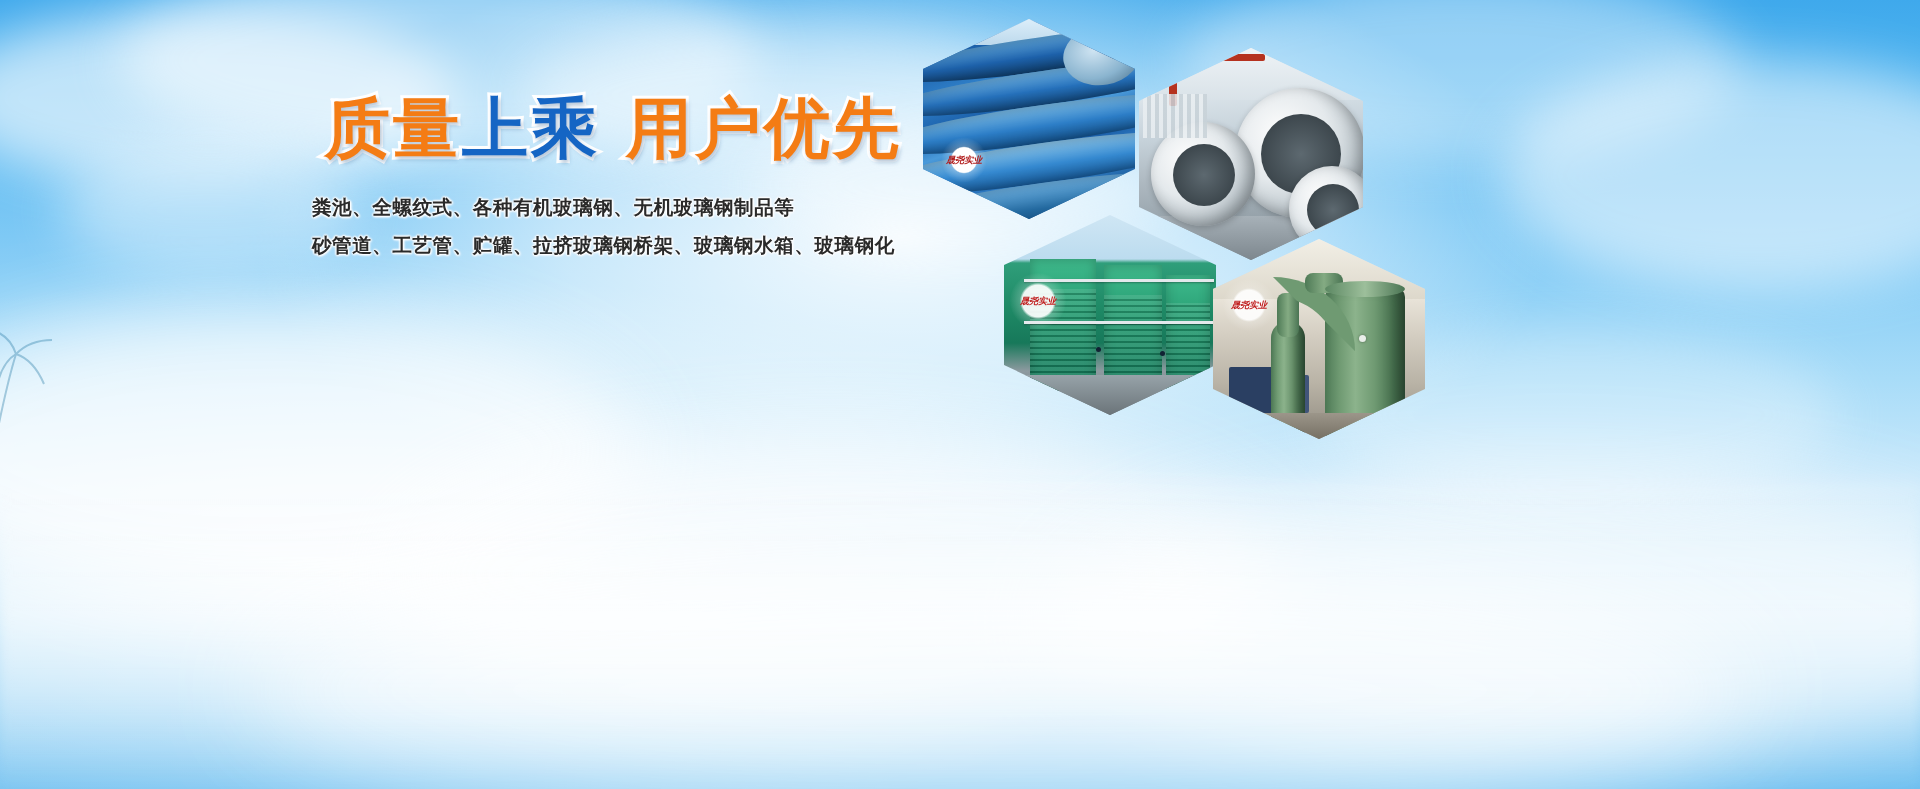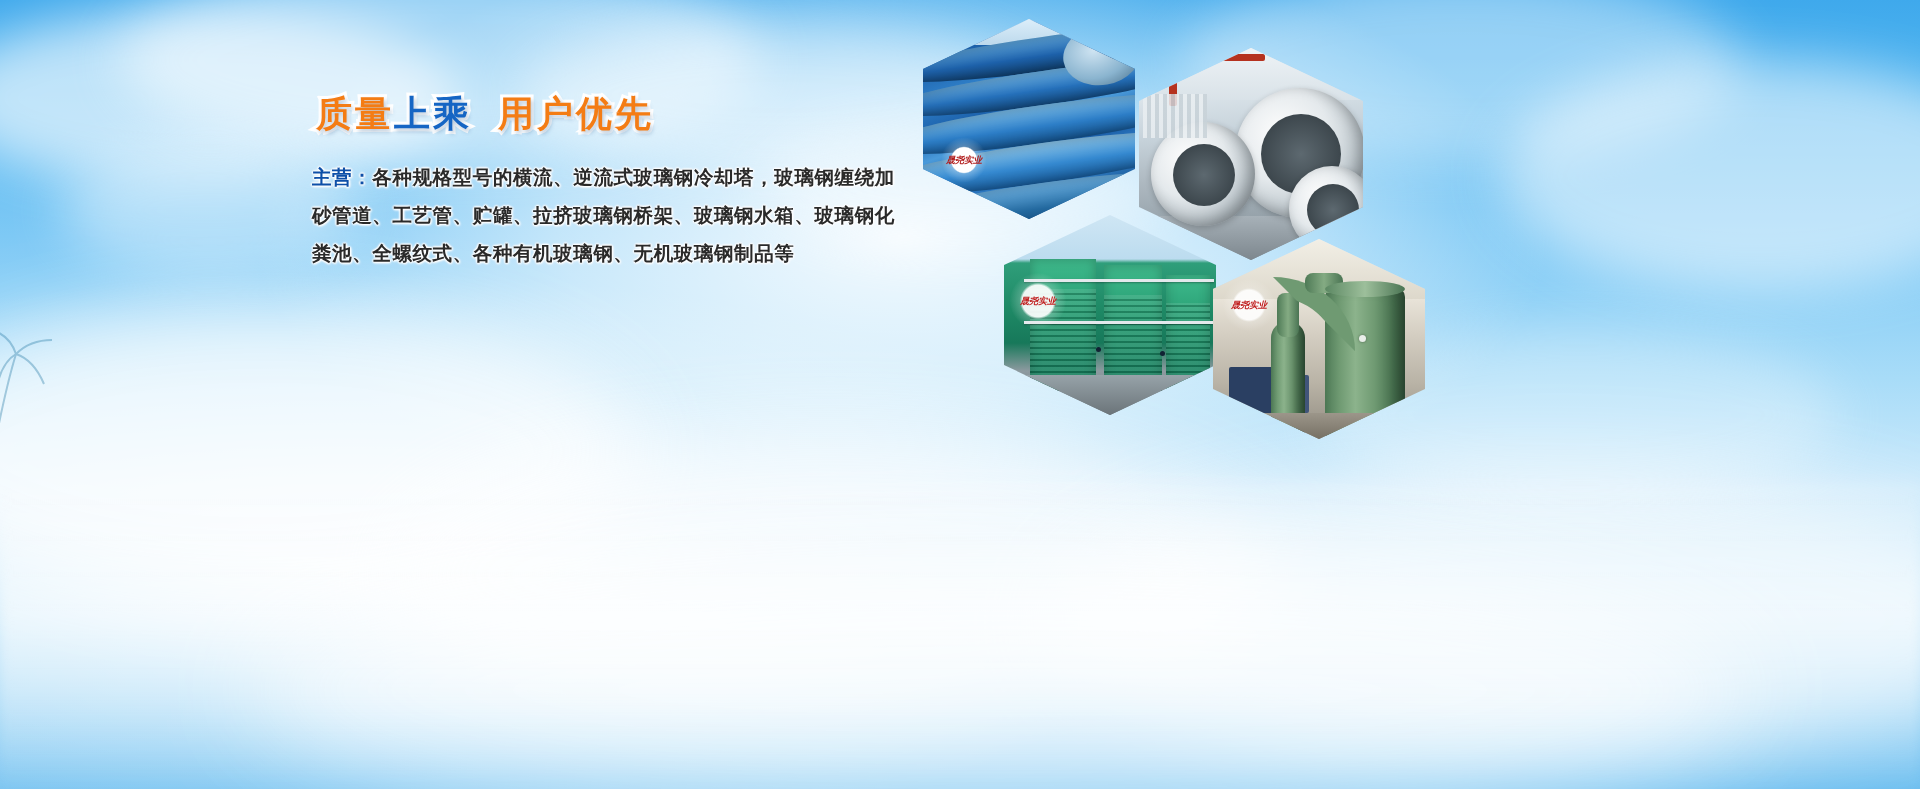--- a/index.html
+++ b/index.html
@@ -36,22 +36,22 @@
     position:absolute;left:0;right:0;bottom:0;height:320px;
     background:linear-gradient(180deg,rgba(255,255,255,0) 0%,rgba(255,255,255,.55) 45%,rgba(255,255,255,.30) 72%,rgba(150,215,248,.10) 100%);
     filter:blur(6px);
   }
   .palm{position:absolute;left:-6px;top:330px;width:70px;height:110px;opacity:.55;}
 
   
   .copy{position:absolute;left:312px;top:96px;width:600px;}
 
   .headline{
-    font-size:36px;line-height:1;font-weight:700;letter-spacing:3px;
-    white-space:nowrap;margin:0 0 26px 4px;
+    font-size:66px;line-height:1;font-weight:700;letter-spacing:3px;
+    white-space:nowrap;margin:0 0 26px 12px;
     font-family:"DejaVu Sans","Liberation Sans",sans-serif;
   }
   .headline span{
     display:inline-block;
     -webkit-text-stroke:6px #ffffff;
     paint-order:stroke fill;
     text-shadow:2px 3px 4px rgba(40,90,140,.35);
   }
   .hl-orange{color:#f47c14;}
   .hl-blue{color:#1565c4;}
@@ -163,23 +163,22 @@
     </svg>
   </div>
 
   <div class="copy">
 
     <h1 class="headline">
       <span class="hl-orange">质量</span><span class="hl-blue">上乘</span><span class="hl-gap"></span><span class="hl-orange">用户优先</span>
     </h1>
 
     <div class="desc">
-      <div class="desc-line"><span class="lead">主营：</span><span>各种规格型号的横流、逆流式玻璃钢冷却塔，玻璃钢缠绕加</span></div>
+      <div class="desc-line">粪池、全螺纹式、各种有机玻璃钢、无机玻璃钢制品等</div>
       <div class="desc-line">砂管道、工艺管、贮罐、拉挤玻璃钢桥架、玻璃钢水箱、玻璃钢化</div>
-      <div class="desc-line">粪池、全螺纹式、各种有机玻璃钢、无机玻璃钢制品等</div>
     </div>
 
   </div>
 
   <div class="hexwrap">
 
     <div class="hex hex-a">
       <div class="ph pA">
         <div class="sky2"></div>
         <div class="pipe" style="left:-30px;top:18px;width:300px;height:34px;background:linear-gradient(180deg,#5fa8e0,#1e62ab 55%,#10406f);transform:rotate(-8deg);"></div>

